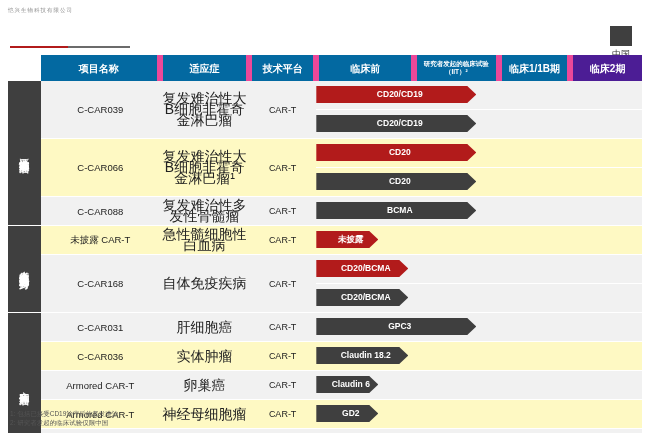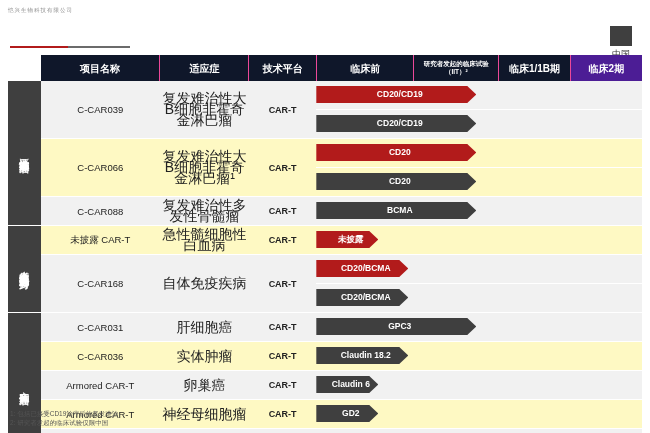--- a/index.html
+++ b/index.html
@@ -88,28 +88,28 @@
   col.c-cat   { width: 30px; }
   col.c-name  { width: 110px; }
   col.c-ind   { width: 82px; }
   col.c-plat  { width: 62px; }
   col.c-pre   { width: 90px; }
   col.c-iit   { width: 78px; }
   col.c-ph1   { width: 66px; }
   col.c-ph2   { width: 66px; }
 
   thead th {
-    background: #0f172a;
+    background: #0369a1;
     color: #ffffff;
     font-size: 10px;
     font-weight: bold;
     height: 26px;
     vertical-align: middle;
     text-align: center;
-    border-right: 1px solid #ec4899;
+    border-right: 6px solid #ec4899;
     line-height: 11px;
   }
   thead th.iit {
     font-size: 6.5px;
     line-height: 8px;
     padding: 0 2px;
   }
   thead th.blank { background: #4c1d95; border-right: none; }
   thead th.catblank { background: #ffffff; border-right: none; }
 
@@ -135,21 +135,21 @@
   }
   td.cat .vertical {
     writing-mode: vertical-rl;
     text-orientation: upright;
     letter-spacing: 1px;
     display: inline-block;
     line-height: 13px;
   }
   td.name { font-size: 9.5px; }
   td.ind  { font-size: 14px; line-height: 11px; padding: 0 3px; }
-  td.plat { font-size: 9px; font-weight: bold; }
+  td.plat { font-size: 9px; }
 
   
   td.bar-cell {
     position: relative;
     padding: 0;
   }
   .bar-wrap {
     position: relative;
     height: 28px;
   }

